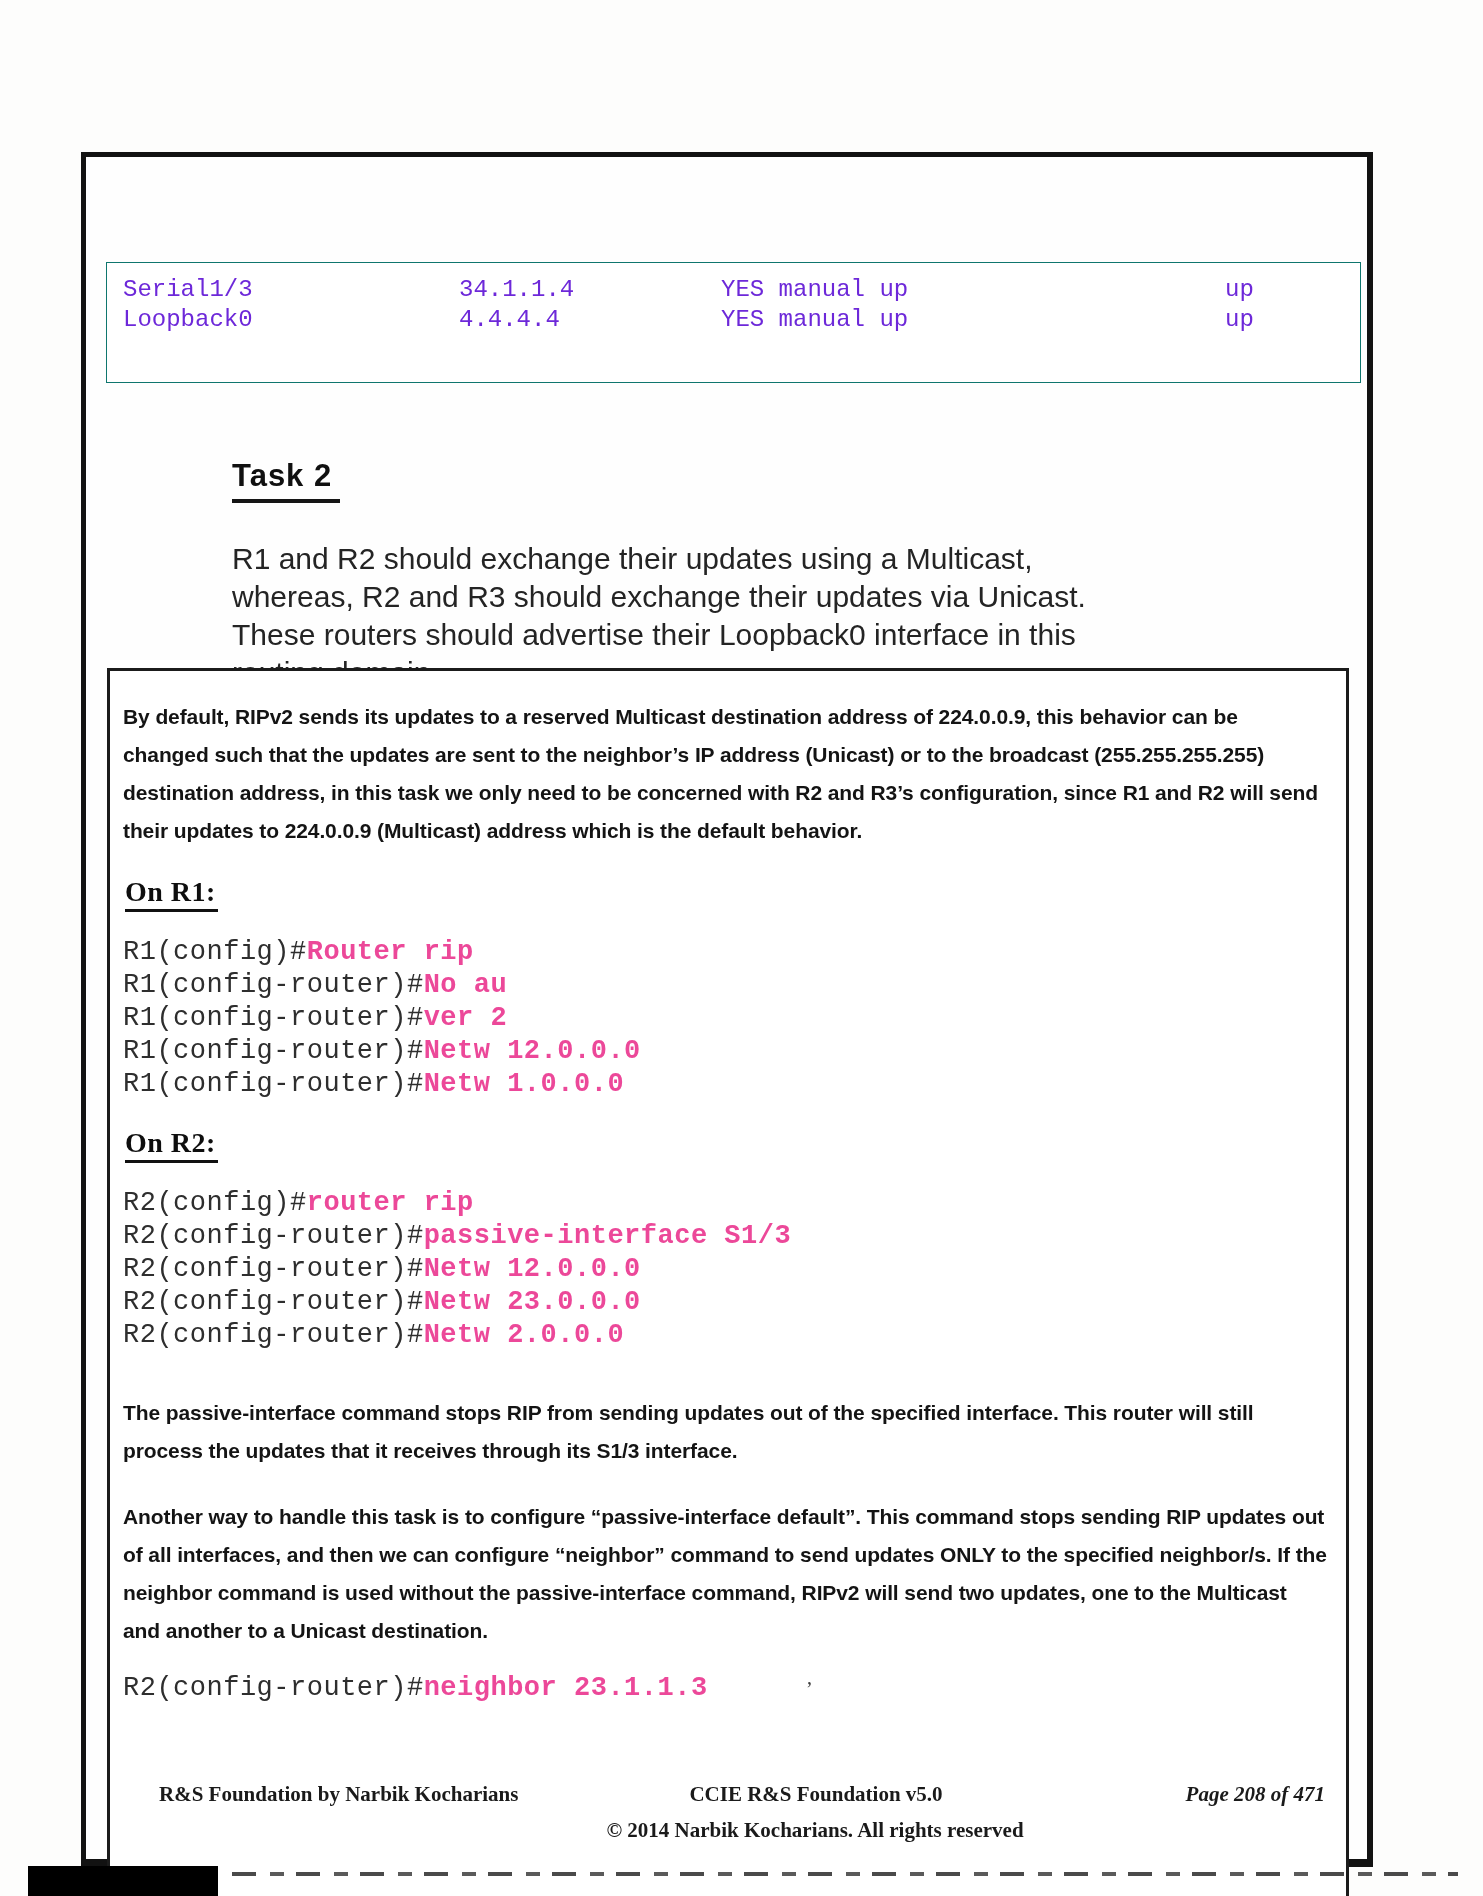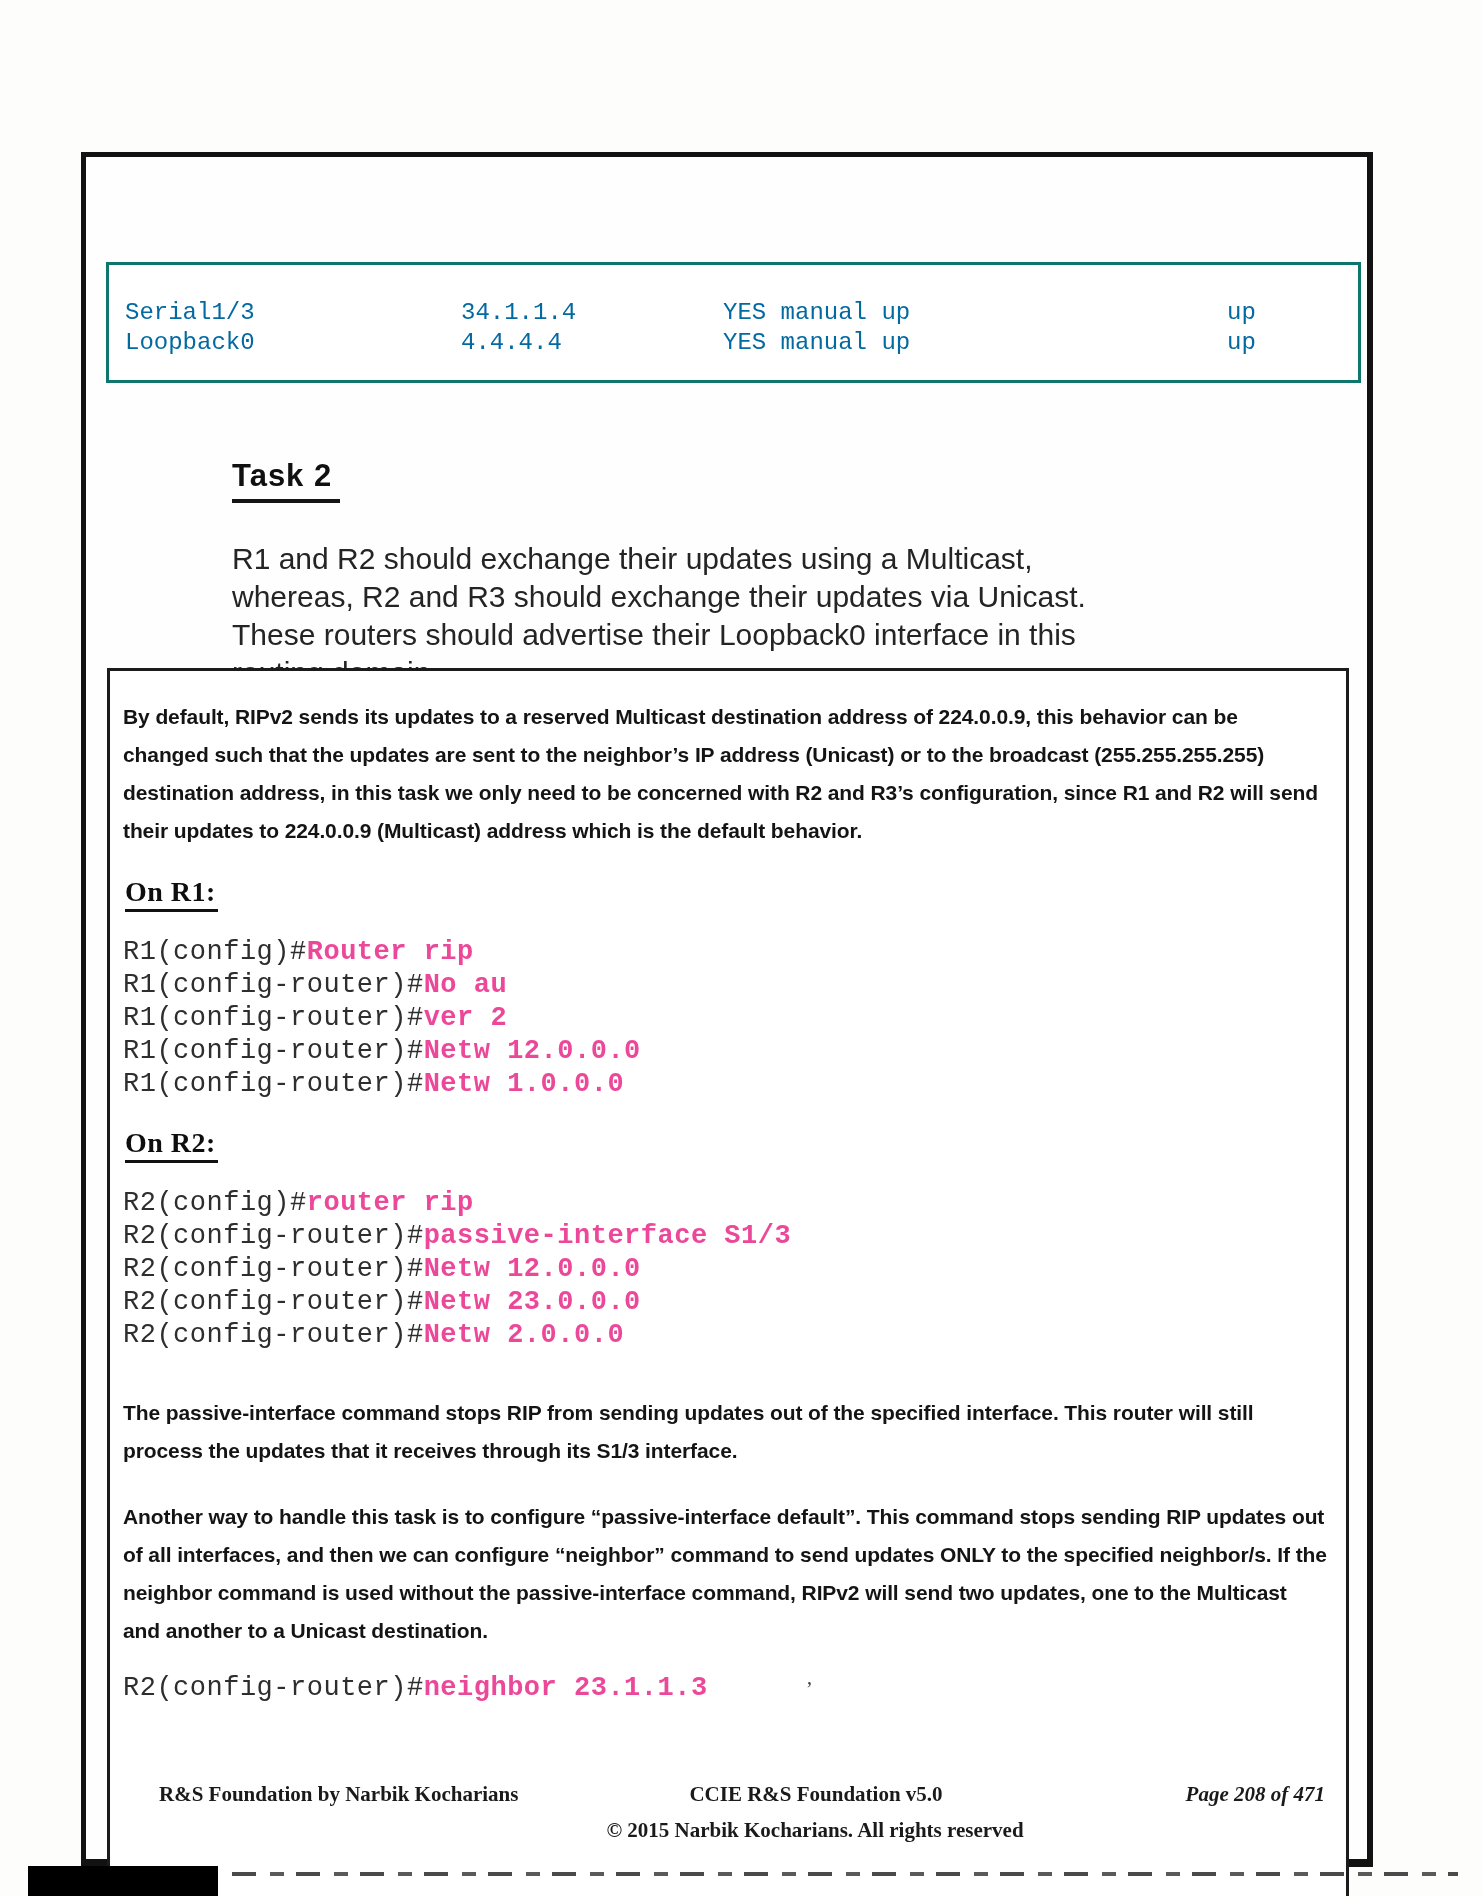--- a/index.html
+++ b/index.html
@@ -17,26 +17,26 @@
     width:1292px;height:1715px;
     border:5px solid #121212;
     border-bottom-width:8px;border-right-width:6px;
     box-sizing:border-box;
     background:#fefefe;
   }
   
   .terminal-box{
     position:absolute;left:106px;top:262px;
     width:1255px;height:121px;
-    border:3px solid #0f766e;
+    border:1px solid #0f766e;
     box-sizing:border-box;
     background:#fff;
-    padding:33px 0 0 16px;
+    padding:12px 0 0 16px;
     font-family:"Liberation Mono",monospace;
-    font-size:24px;line-height:30px;color:#0369a1;
+    font-size:24px;line-height:30px;color:#6d28d9;
   }
   .t-row{display:flex;white-space:pre;}
   .t-if{width:336px;}
   .t-ip{width:262px;}
   .t-st{width:504px;}
   .t-pr{flex:1;}
   
   .task-heading{
     position:absolute;left:232px;top:458px;
     margin:0;
@@ -158,19 +158,19 @@
 
     <div class="code-line mt22"><span>R2(config-router)#</span><b>neighbor 23.1.1.3</b></div>
   </div>
 
   <span class="artifact">’</span>
 
   <div class="footer">
     <span class="f-left">R&amp;S Foundation by Narbik Kocharians</span>
     <span class="f-center">CCIE R&amp;S Foundation v5.0</span>
     <span class="f-right">Page 208 of 471</span>
-    <div class="f-copy">© 2015 Narbik Kocharians. All rights reserved</div>
+    <div class="f-copy">© 2014 Narbik Kocharians. All rights reserved</div>
   </div>
 
   <div class="bottom-black-rect"></div>
   <div class="bottom-dashed-line"></div>
 
 </div>
 
 </body></html>

